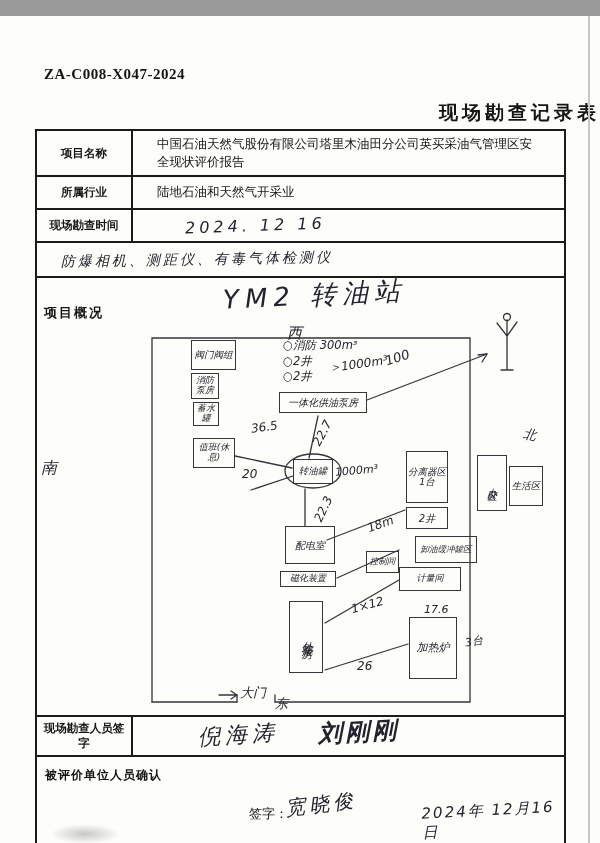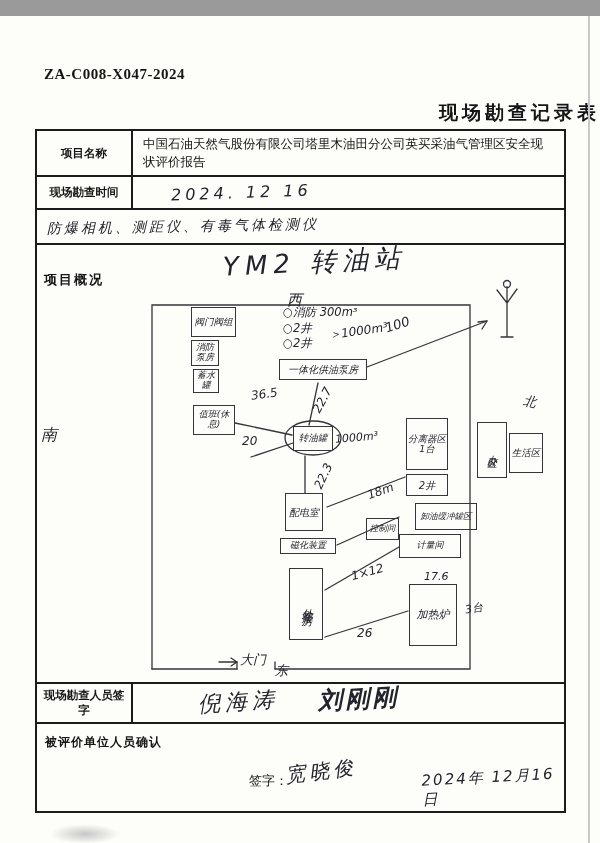--- a/index.html
+++ b/index.html
@@ -6,21 +6,21 @@
   html,body{background:#9a9a9a}
   .sheet{position:relative;width:600px;height:843px;margin:16px auto;background:#fdfdfa;
          font-family:"Liberation Serif","DejaVu Serif",serif;color:#151515;overflow:hidden}
   .code{position:absolute;left:44px;top:50px;font-size:15px;font-weight:bold;letter-spacing:.5px}
   .title{position:absolute;left:0;right:0;top:84px;text-align:right;font-size:19px;font-weight:bold;letter-spacing:4px}
   .tbl{position:absolute;left:35px;top:113px;width:531px;border:2px solid #1b1b1b;display:flex;flex-direction:column}
   .row{display:flex;border-top:2px solid #1b1b1b;position:relative}
   .row:first-child{border-top:none}
   .flabel{width:96px;border-right:2px solid #1b1b1b;display:flex;align-items:center;justify-content:center;
           font-weight:bold;font-size:11.5px;text-align:center;padding:2px;flex:none}
-  .fvalue{flex:1;position:relative;font-size:12.5px;line-height:1.45;padding:4px 10px;display:flex;align-items:center}
+  .fvalue{flex:1;position:relative;font-size:12.5px;line-height:1.45;padding:4px 24px;display:flex;align-items:center}
   .hw{font-family:"DejaVu Sans",sans-serif;font-style:italic;color:#23232d;font-weight:500}
   
   .ovcell{position:relative;width:100%}
   .ov-label{position:absolute;left:7px;top:26px;font-weight:bold;font-size:13px;letter-spacing:2px}
   .sk-svg{position:absolute;left:0;top:0;z-index:0}
   .sk{position:absolute;z-index:1;white-space:pre-line}
   .b{position:absolute;z-index:1;border:1.4px solid #35353b;display:flex;align-items:center;justify-content:center;
      text-align:center;font-family:"DejaVu Sans",sans-serif;font-style:italic;color:#23232d;line-height:1.1;padding:1px}
   .vtext{writing-mode:vertical-rl;letter-spacing:2px}
   .m{position:absolute;z-index:1;font-family:"DejaVu Sans",sans-serif;font-style:italic;color:#23232d;font-size:12px}
@@ -39,20 +39,24 @@
   <div class="code">ZA-C008-X047-2024</div>
   <div class="title">现场勘查记录表</div>
 
   <div class="tbl">
 
     <div class="row" style="height:44px">
       <div class="flabel">项目名称</div>
       <div class="fvalue">中国石油天然气股份有限公司塔里木油田分公司英买采油气管理区安全现状评价报告</div>
     </div>
 
+    <div class="row" style="height:33px">
+      <div class="flabel">所属行业</div>
+      <div class="fvalue">陆地石油和天然气开采业</div>
+    </div>
 
     <div class="row" style="height:33px">
       <div class="flabel">现场勘查时间</div>
       <div class="fvalue">
         <span class="hw" style="font-size:16px;letter-spacing:4px;margin-left:28px;transform:rotate(-2deg)">2024. 12 16</span>
       </div>
     </div>
 
     <div class="row" style="height:35px">
       <div class="fvalue">
@@ -133,21 +137,21 @@
           <span>卸油缓冲罐区</span>
         </div>
       <div class="b" style="left:362px;top:289px;width:62px;height:24px;font-size:9px">
           <span>计量间</span>
         </div>
       <div class="b" style="left:372px;top:339px;width:48px;height:62px;font-size:11px">
           <span>加热炉</span>
         </div>
       <div class="m" style="left:428px;top:356px;font-size:11px;transform:rotate(-10deg)">3台</div>
 
-      <div class="b" style="left:248px;top:248px;width:38px;height:38px;font-size:10px">
+      <div class="b" style="left:248px;top:248px;width:50px;height:38px;font-size:10px">
           <span>配电室</span>
         </div>
       <div class="b" style="left:329px;top:273px;width:33px;height:22px;font-size:8.5px">
           <span>控制间</span>
         </div>
       <div class="b" style="left:243px;top:293px;width:56px;height:16px;font-size:9px">
           <span>磁化装置</span>
         </div>
       <div class="b vtext" style="left:252px;top:323px;width:34px;height:72px;font-size:11px">
           <span>外输泵房</span>

